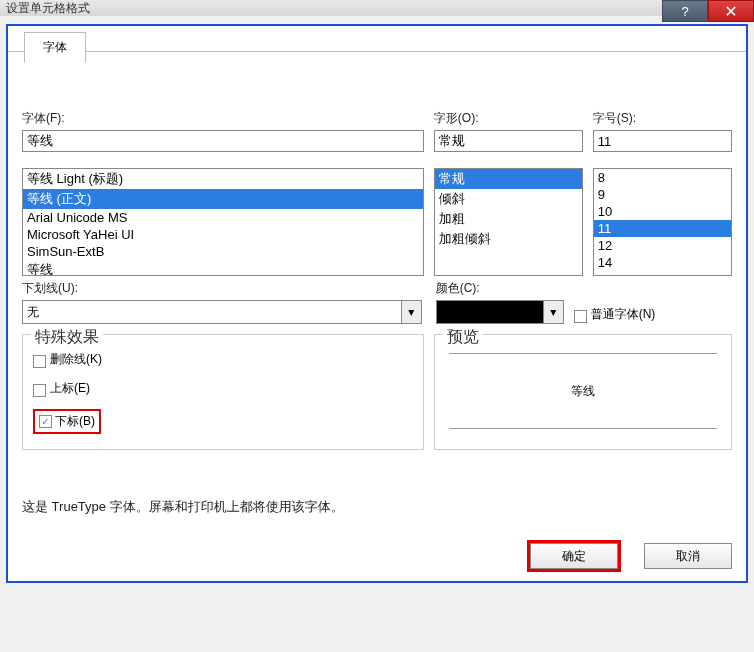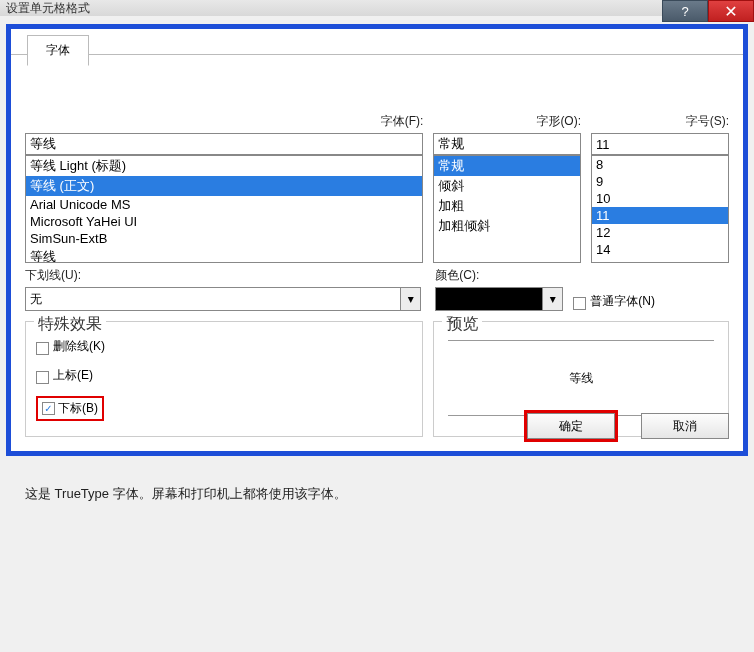--- a/index.html
+++ b/index.html
@@ -2,34 +2,34 @@
 <html><head>
 <meta charset="utf-8">
 <style>
 * { box-sizing: border-box; margin: 0; padding: 0; }
 body { font-family: "Microsoft YaHei", "SimSun", Arial, sans-serif; font-size: 12px; background: #f0f0f0; width: 754px; height: 652px; overflow: hidden; }
 .titlebar { height: 16px; background: linear-gradient(#e8e8e8, #d8d8d8); display: flex; align-items: flex-start; padding-left: 6px; color: #333; position: relative; }
 .titlebar-buttons { position: absolute; right: 0; top: 0; display: flex; }
 .titlebar-btn { width: 46px; height: 22px; display: flex; align-items: center; justify-content: center; color: #fff; font-size: 13px; }
 .help-btn { background: linear-gradient(#6a7a8a, #4a5a6a); border: 1px solid #3a4a5a; }
 .close-btn { background: linear-gradient(#e04040, #c02020); border: 1px solid #a01010; font-size: 16px; }
-.tab-area { background: #fff; border: 5px solid #1d4ed8; margin: 8px 6px 0 6px; height: 432px; position: relative; }
+.tab-area { background: #fff; border: 2px solid #1d4ed8; margin: 8px 6px 0 6px; height: 559px; position: relative; }
 .tab-strip { height: 26px; border-bottom: 1px solid #bbb; margin-top: 0; }
 .tab-active { position: absolute; left: 16px; top: 6px; background: #fff; border: 1px solid #bbb; border-bottom: 1px solid #fff; padding: 6px 18px; z-index: 2; }
 .content { padding: 58px 14px 14px 14px; }
 .row { display: flex; gap: 10px; }
 .col-font { width: 410px; }
 .col-style { width: 152px; }
 .col-size { width: 142px; }
 .lbl { margin-bottom: 3px; color: #222; }
 .text-input { width: 100%; border: 1px solid #888; height: 22px; padding: 2px 4px; font-size: 13px; background: #fff; }
-.listbox { width: 100%; border: 1px solid #888; height: 108px; background: #fff; overflow-y: scroll; margin-top: 0; position: relative; }
+.listbox { width: 100%; border: 1px solid #888; height: 108px; background: #fff; overflow-y: scroll; margin-top: 16px; position: relative; }
 .listbox-item { padding: 1px 4px; font-size: 13px; cursor: default; }
 .listbox-item.selected { background: #2a7de1; color: #fff; }
-.input-list-wrap { display: flex; flex-direction: column; align-items: flex-end; }
+.input-list-wrap { display: flex; flex-direction: column; }
 .row2 { display: flex; gap: 14px; margin-top: 4px; }
 .col-underline { width: 410px; }
 .col-color { width: 304px; }
 .dropdown { width: 100%; height: 24px; border: 1px solid #888; background: #fff; display: flex; align-items: center; justify-content: space-between; padding-left: 4px; }
 .dropdown-arrow { width: 20px; height: 100%; background: #ededed; border-left: 1px solid #888; display: flex; align-items: center; justify-content: center; }
 .color-row { display: flex; align-items: center; gap: 10px; }
 .color-swatch { width: 128px; height: 24px; border: 1px solid #888; display: flex; }
 .color-fill { flex: 1; background: #000; }
 .checkbox-row { display: flex; align-items: flex-end; gap: 4px; margin-top: 4px; }
 .checkbox { width: 13px; height: 13px; border: 1px solid #888; background: #fff; display: inline-flex; align-items: center; justify-content: center; font-size: 10px; color: #2a7de1; }

